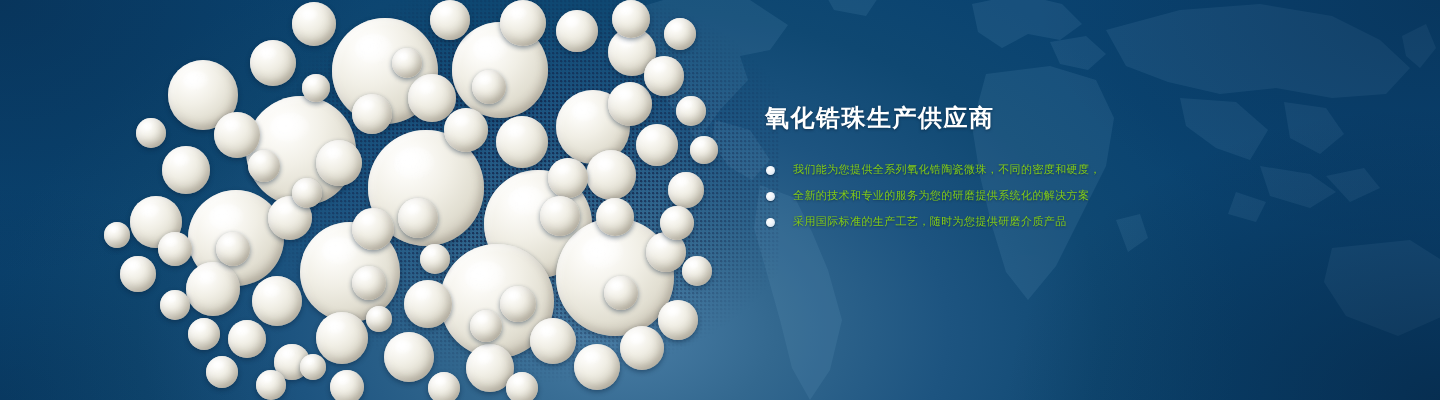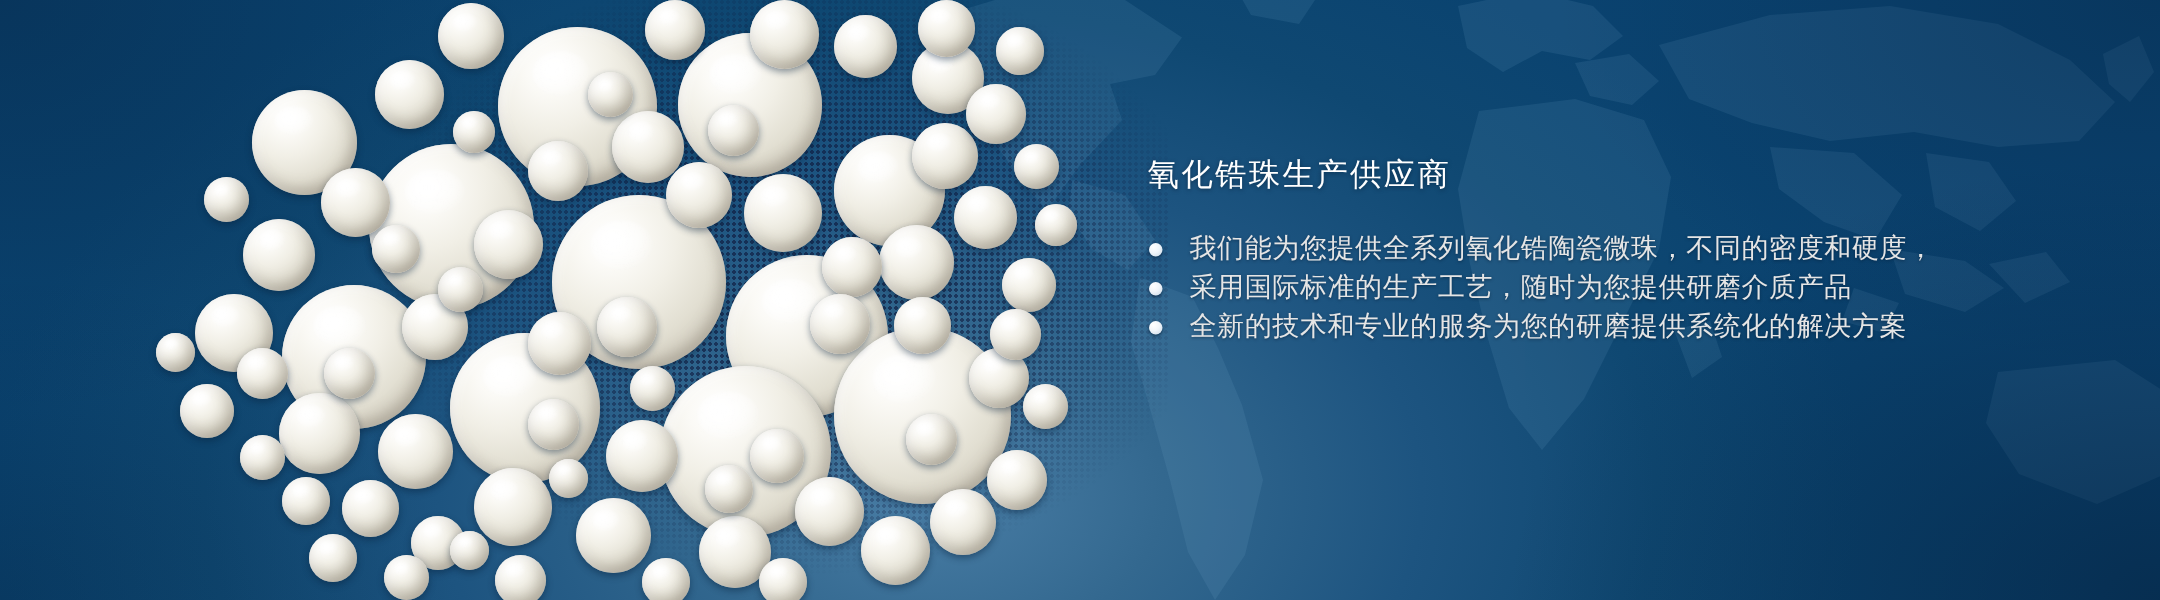--- a/index.html
+++ b/index.html
@@ -83,37 +83,37 @@
   }
 
   
   .copy {
     position: absolute;
     left: 765px; top: 104px;
     width: 620px;
   }
   .headline {
     color: #ffffff;
-    font-size: 21px;
-    font-weight: 400;
+    font-size: 24px;
+    font-weight: 700;
     letter-spacing: 1.5px;
     line-height: 1.2;
     margin: 0 0 24px 0;
     text-shadow: 0 1px 3px rgba(2,22,44,0.55);
   }
   .bullets {
     list-style: none;
     margin: 0;
     padding: 0;
   }
   .bullet-item {
     position: relative;
     padding-left: 28px;
-    color: #e5e5e5;
-    font-size: 18px;
+    color: #84cc16;
+    font-size: 11px;
     line-height: 25px;
     letter-spacing: 0.4px;
     margin-bottom: 1px;
     text-shadow: 0 1px 2px rgba(2,22,44,0.5);
   }
   .bullet-dot {
     position: absolute;
     left: 1px; top: 9px;
     width: 9px; height: 9px;
     border-radius: 50%;
@@ -254,22 +254,22 @@
   <div class="copy">
     <h1 class="headline">氧化锆珠生产供应商</h1>
 
     <ul class="bullets">
       <li class="bullet-item">
         <span class="bullet-dot"></span>
         <span>我们能为您提供全系列氧化锆陶瓷微珠，不同的密度和硬度，</span>
       </li>
       <li class="bullet-item">
         <span class="bullet-dot"></span>
-        <span>采用国际标准的生产工艺，随时为您提供研磨介质产品</span>
+        <span>全新的技术和专业的服务为您的研磨提供系统化的解决方案</span>
       </li>
       <li class="bullet-item">
         <span class="bullet-dot"></span>
-        <span>全新的技术和专业的服务为您的研磨提供系统化的解决方案</span>
+        <span>采用国际标准的生产工艺，随时为您提供研磨介质产品</span>
       </li>
     </ul>
   </div>
 
 </div>
 
 </body></html>

